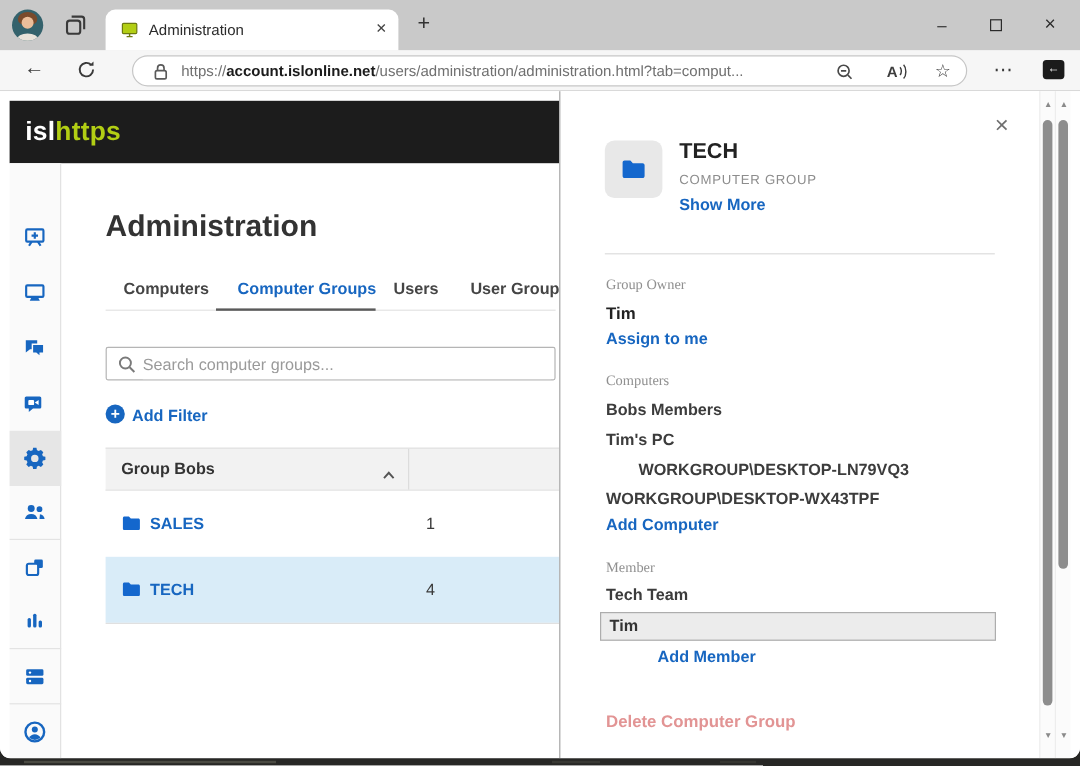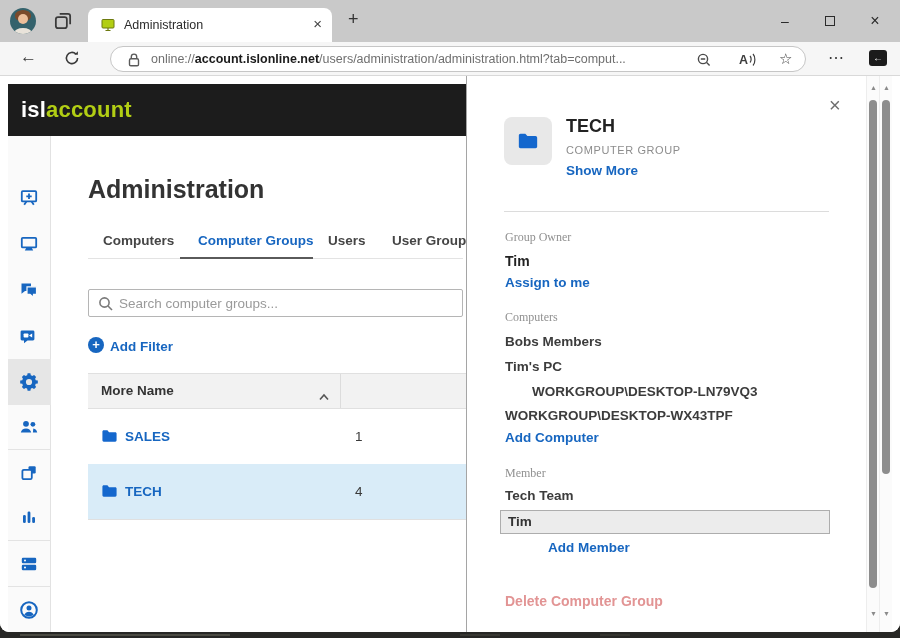--- a/index.html
+++ b/index.html
@@ -158,21 +158,21 @@
           <path d="M14.9 2.2v3.6h-3.6z" fill="#3a3a3a"></path>
         </svg>
       </span>
       <div class="urlpill">
         <span class="pill-ic" style="left:14px;">
           <svg width="18" height="18" viewBox="0 0 18 18">
             <rect x="4.5" y="7.8" width="9" height="7" rx="1.4" fill="none" stroke="#5a5a5a" stroke-width="1.4"></rect>
             <path d="M6.3 7.8V5.8a2.7 2.7 0 0 1 5.4 0v2" fill="none" stroke="#5a5a5a" stroke-width="1.4"></path>
           </svg>
         </span>
-        <span class="url-text"><span>online://</span><span class="url-domain">account.islonline.net</span><span>/users/administration/administration.html?tab=comput...</span></span>
+        <span class="url-text"><span>https://</span><span class="url-domain">account.islonline.net</span><span>/users/administration/administration.html?tab=comput...</span></span>
         <span class="pill-ic" style="left:584px;">
           <svg width="18" height="18" viewBox="0 0 18 18">
             <circle cx="8" cy="8" r="4.6" fill="none" stroke="#4a4a4a" stroke-width="1.4"></circle>
             <path d="M5.8 8h4.4M11.6 11.6l3 3" stroke="#4a4a4a" stroke-width="1.4" fill="none"></path>
           </svg>
         </span>
         <span class="pill-ic" style="left:628px;">
           <span class="ra-a">A</span>
           <svg width="8" height="14" viewBox="0 0 8 14" style="position:absolute;left:10px;top:2px;">
             <path d="M1 3c1.5 1.5 1.5 5 0 6.5M4 1c2.5 2.5 2.5 9 0 11.5" fill="none" stroke="#3d3d3d" stroke-width="1.2"></path>
@@ -180,21 +180,21 @@
         </span>
         <span class="star" style="left:668px;">☆</span>
       </div>
       <span class="more">⋯</span>
       <span class="split-btn">←</span>
     </div>
 
     <div class="page">
 
       <div class="appheader">
-        <span class="logo"><span>isl</span><span class="green">account</span></span>
+        <span class="logo"><span>isl</span><span class="green">https</span></span>
       </div>
 
       <div class="sidebar">
         <div class="sb-item" style="top:39px;">
           <svg width="20" height="20" viewBox="0 0 20 20">
             <rect x="2.8" y="3.2" width="14.4" height="10.2" rx="1" fill="none" stroke="#1766c0" stroke-width="1.8"></rect>
             <path d="M10 5.6v5.4M7.3 8.3h5.4" stroke="#1766c0" stroke-width="1.8" fill="none"></path>
             <path d="M5.2 16.8l2.2-3.4M14.8 16.8l-2.2-3.4" stroke="#1766c0" stroke-width="1.8" fill="none"></path>
           </svg>
         </div>
@@ -274,21 +274,21 @@
           <circle cx="7.5" cy="7.5" r="4.6" fill="none" stroke="#7a7a7a" stroke-width="1.6"></circle>
           <path d="M11 11l4 4" stroke="#7a7a7a" stroke-width="1.6"></path>
         </svg>
         <input type="text" placeholder="Search computer groups..." style="">
       </div>
 
       <div class="addfilter-circle">+</div>
       <div class="addfilter-lbl">Add Filter</div>
 
       <div class="tbl-head">
-        <span class="c1">More Name</span>
+        <span class="c1">Group Bobs</span>
         <span class="sort">
           <svg width="12" height="8" viewBox="0 0 12 8">
               <path d="M2 6.5l4-4.5 4 4.5" fill="none" stroke="#555" stroke-width="1.6"></path>
             </svg>
         </span>
         <span class="coldiv"></span>
       </div>
 
       <div class="tbl-row" style="top:333px;">
         <span class="fold">

